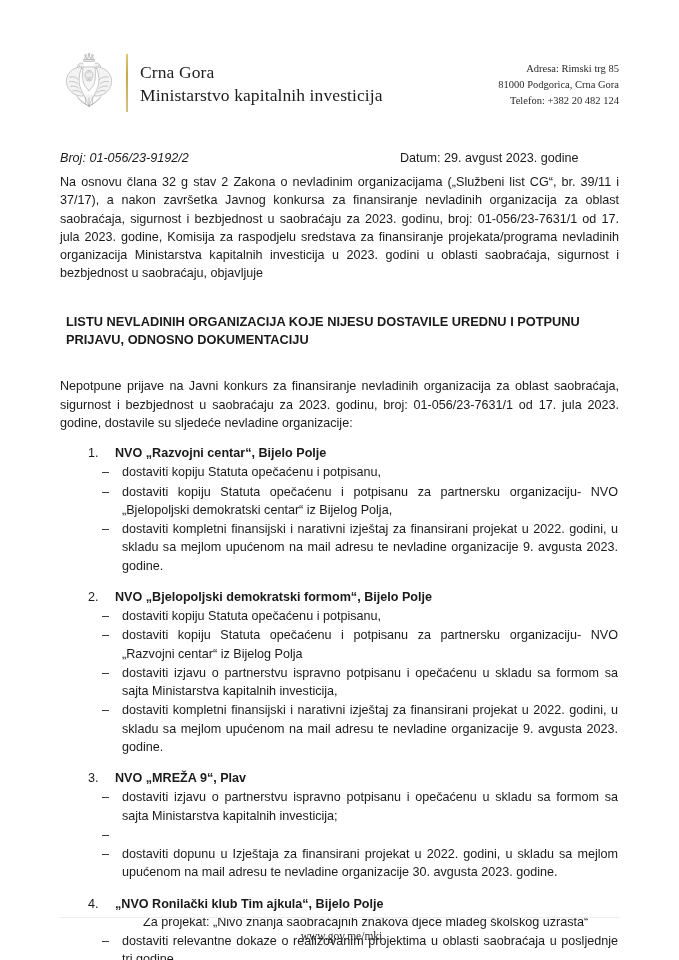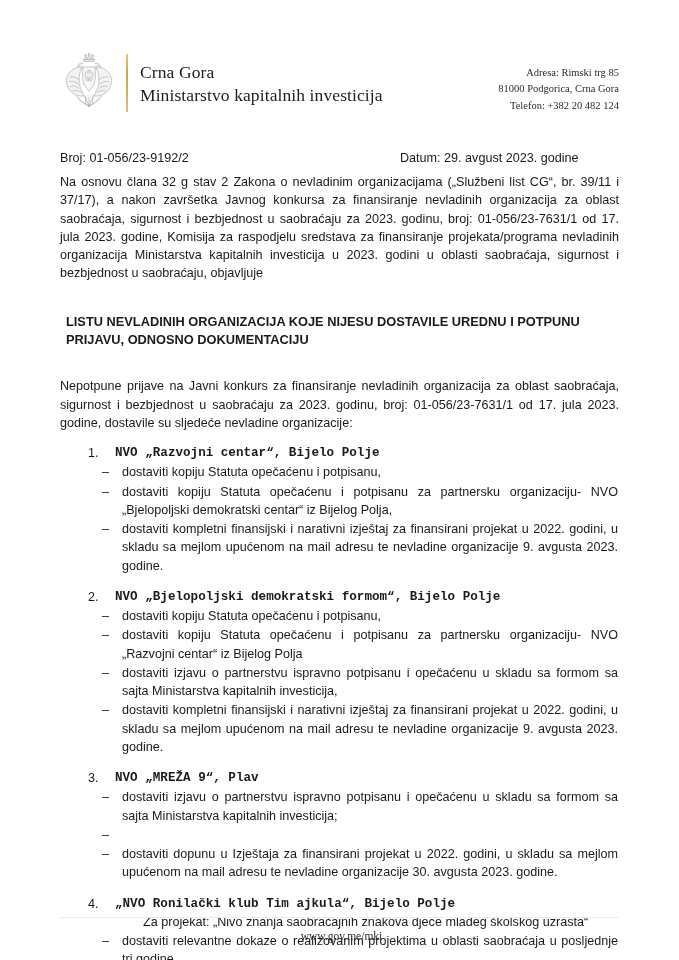--- a/index.html
+++ b/index.html
@@ -19,21 +19,21 @@
     position: relative;
     width: 679px;
     height: 960px;
     box-sizing: border-box;
     padding: 0 60px;
   }
 
   
   .header {
     display: flex;
-    align-items: flex-end;
+    align-items: center;
     justify-content: space-between;
     padding-top: 52px;
   }
   .brand {
     display: flex;
     align-items: center;
     gap: 0;
   }
   .emblem {
     width: 58px;
@@ -71,21 +71,21 @@
     white-space: nowrap;
   }
 
   
   .meta-row {
     display: flex;
     margin-top: 37px;
     font-size: 12.6px;
     color: #1a1a1a;
   }
-  .meta-broj { width: 340px; }
+  .meta-broj { width: 340px; font-style: italic; }
   .meta-datum { }
 
   
   .para {
     margin-top: 8px;
     font-size: 12.6px;
     line-height: 1.45;
     text-align: justify;
   }
   .para.second {
@@ -116,21 +116,21 @@
     font-weight: bold;
     line-height: 1.45;
   }
   .org-num {
     width: 27px;
     flex: 0 0 27px;
     padding-left: 28px;
     box-sizing: content-box;
     font-weight: normal;
   }
-  .org-name { flex: 1; font-family: Liberation Mono, monospace; }
+  .org-name { flex: 1; }
 
   .proj-line {
     font-size: 12.6px;
     line-height: 1.45;
     padding-left: 83px;
   }
 
   .bullet {
     display: flex;
     font-size: 12.6px;

